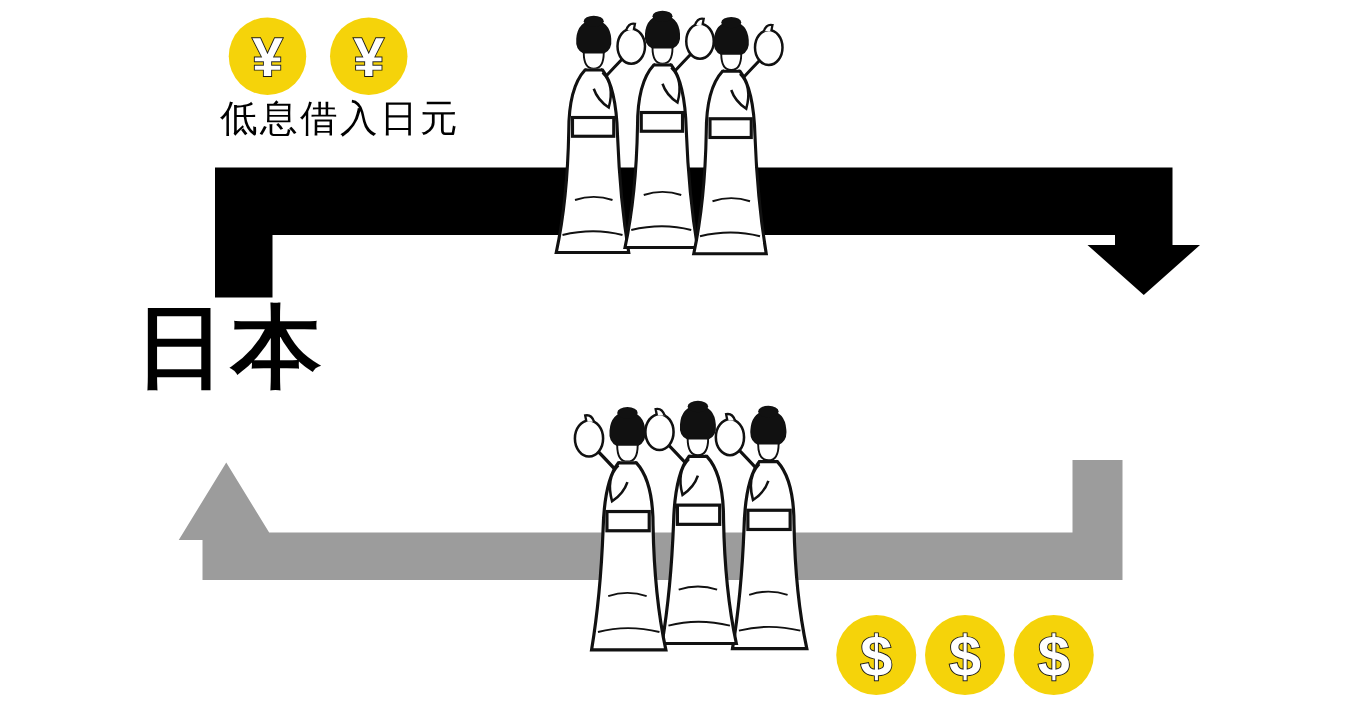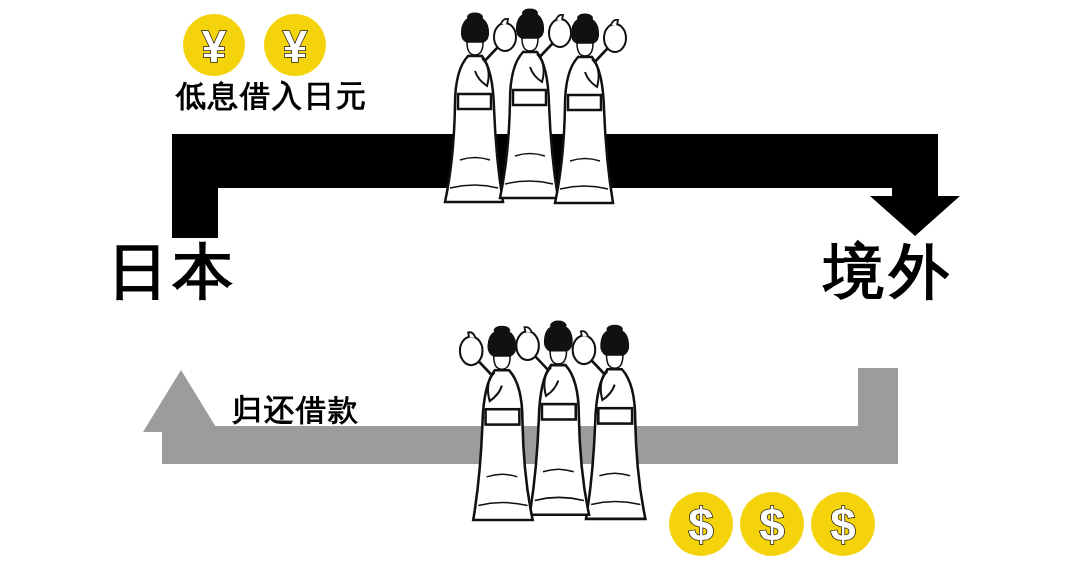--- a/index.html
+++ b/index.html
@@ -2,25 +2,25 @@
 <html><head>
 <meta charset="utf-8">
 <style>
   html,body{margin:0;padding:0;background:#ffffff;}
   #canvas{
     position:relative;width:1080px;height:575px;background:#ffffff;overflow:hidden;
     font-family:"Liberation Sans","DejaVu Sans",sans-serif;color:#000;
   }
   .layer{position:absolute;left:0;top:0;}
   .flow-label{
-    position:absolute;font-size:30px;font-weight:700;letter-spacing:2px;
+    position:absolute;font-size:30px;font-weight:400;letter-spacing:2px;
     white-space:nowrap;color:#000;line-height:1.2;
   }
   .node-label{
-    position:absolute;font-size:60px;font-weight:900;letter-spacing:5px;
+    position:absolute;font-size:72px;font-weight:900;letter-spacing:5px;
     white-space:nowrap;color:#000;line-height:1;
   }
   svg{display:block;}
   .coin-svg{position:absolute;}
   .illustration{position:absolute;}
 </style>
 </head>
 <body>
 
 <div id="canvas">
@@ -55,26 +55,24 @@
     </g>
     <g>
       <circle cx="115" cy="33" r="31" fill="#f5d30a"></circle>
       <text x="115" y="34" text-anchor="middle" dominant-baseline="central" font-size="44" font-weight="bold" stroke="#1a1a1a" stroke-width="1.5" paint-order="stroke" fill="#ffffff">¥</text>
     </g>
   </svg>
 
   <div class="flow-label" style="left:176px;top:78px">低息借入日元</div>
 
 
-  <div class="flow-label" style="left:232px;top:392px">归还借款</div>
 
 
   <div class="node-label" style="left:108px;top:242px">日本</div>
 
-  <div class="node-label" style="left:824px;top:242px">境外</div>
 
   <svg class="illustration" style="left:418px;top:6px" width="250" height="200" viewBox="0 0 230 200">
     <use href="#lady" transform="translate(2,4)"></use>
     <use href="#lady" transform="translate(57,0)"></use>
     <use href="#lady" transform="translate(112,5)"></use>
   </svg>
 
   <svg class="illustration" style="left:420px;top:318px" width="250" height="205" viewBox="0 0 230 200">
     <g transform="translate(230,0) scale(-1,1)">
       <use href="#lady" transform="translate(2,4)"></use>

